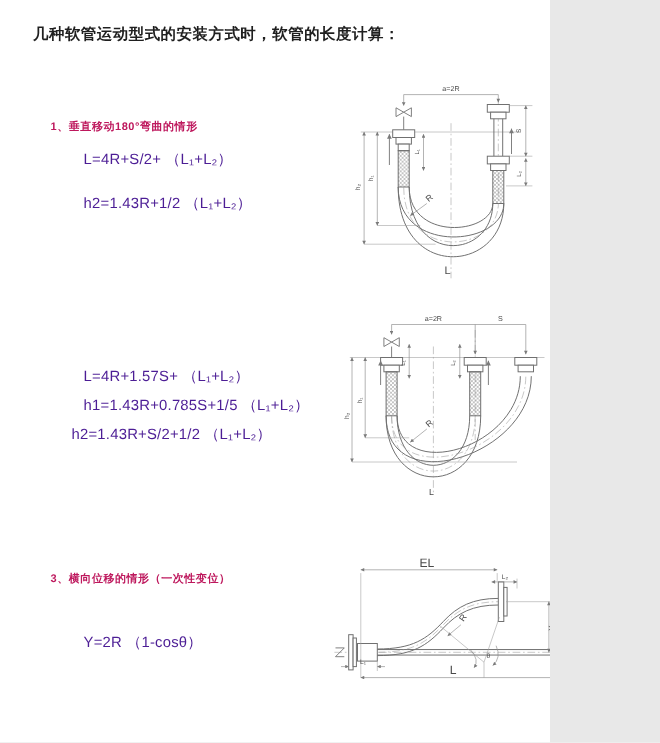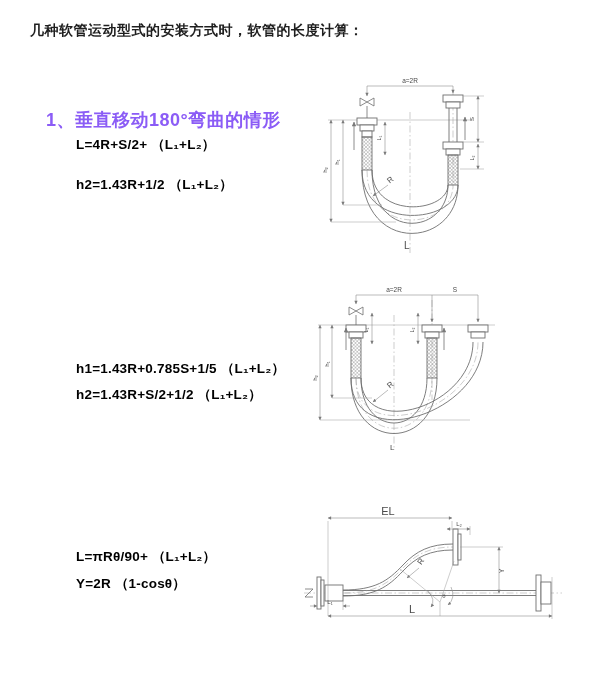--- a/index.html
+++ b/index.html
@@ -1,44 +1,45 @@
 <!DOCTYPE html>
 <html><head>
 <meta charset="utf-8">
 <style>
   html,body{margin:0;padding:0;background:#e8e8e8;}
-  #page{position:relative;width:600px;height:675px;background:#ffffff;overflow:hidden;
+  #page{position:relative;width:500px;height:675px;background:#ffffff;overflow:hidden;
         font-family:"Liberation Sans","DejaVu Sans",sans-serif;color:#2b2b2b;}
   .title{position:absolute;left:30px;top:22px;font-size:14px;font-weight:bold;letter-spacing:.5px;color:#1f1f1f;}
-  .sec-heading{position:absolute;font-size:18px;font-weight:bold;letter-spacing:.5px;color:#8b5cf6;white-space:nowrap;}
-  .formula{position:absolute;font-size:13.5px;color:#000000;white-space:nowrap;letter-spacing:.2px;font-weight:bold;}
+  .sec-heading{position:absolute;font-size:10px;font-weight:bold;letter-spacing:.5px;color:#be185d;white-space:nowrap;}
+  .formula{position:absolute;font-size:13.5px;color:#4c1d95;white-space:nowrap;letter-spacing:.2px;}
   svg{position:absolute;overflow:visible;}
   svg text{font-family:"Liberation Sans","DejaVu Sans",sans-serif;fill:#4a4a4a;}
   .dim{stroke:#8d8d8d;stroke-width:.6;fill:none;}
   .thin{stroke:#9a9a9a;stroke-width:.5;fill:none;}
   .part{stroke:#6f6f6f;stroke-width:.9;fill:#ffffff;}
   .hose{stroke:#6f6f6f;stroke-width:.9;fill:none;}
   .cl{stroke:#9a9a9a;stroke-width:.5;fill:none;stroke-dasharray:7 2.5 1.5 2.5;}
   .mv{stroke:#6f6f6f;stroke-width:.8;fill:none;}
 </style>
 </head>
 <body>
 
 <div id="page">
 
   <div class="title">几种软管运动型式的安装方式时，软管的长度计算：</div>
 
   <div class="sec-heading" style="left:46px;top:108px">1、垂直移动180°弯曲的情形</div>
   <div class="formula" style="left:76px;top:136px">L=4R+S/2+ （L₁+L₂）</div>
   <div class="formula" style="left:76px;top:176px">h2=1.43R+1/2 （L₁+L₂）</div>
 
+  <div class="formula" style="left:76px;top:333px">L=4R+1.57S+ （L₁+L₂）</div>
   <div class="formula" style="left:76px;top:360px">h1=1.43R+0.785S+1/5 （L₁+L₂）</div>
-  <div class="formula" style="left:76px;top:386px">h2=1.43R+S/2+1/2 （L₁+L₂）</div>
-
-  <div class="formula" style="left:76px;top:548px">L=πRθ/90+ （L₁+L₂）</div>
+  <div class="formula" style="left:65px;top:386px">h2=1.43R+S/2+1/2 （L₁+L₂）</div>
+
+  <div class="sec-heading" style="left:46px;top:519px">3、横向位移的情形（一次性变位）</div>
   <div class="formula" style="left:76px;top:575px">Y=2R （1-cosθ）</div>
 
   <svg style="left:310px;top:70px" width="290" height="190" viewBox="0 0 290 190">
     <defs>
       <marker id="ar1" viewBox="0 0 10 10" refX="9.5" refY="5" markerWidth="7" markerHeight="5.5" orient="auto-start-reverse">
         <path d="M0,0 L10,5 L0,10 z" fill="#7a7a7a"></path>
       </marker>
       <pattern id="ha1" width="3.5" height="3.5" patternUnits="userSpaceOnUse">
         <path d="M0,0 L3.5,3.5 M3.5,0 L0,3.5" stroke="#8a8a8a" stroke-width="0.45"></path>
       </pattern>

